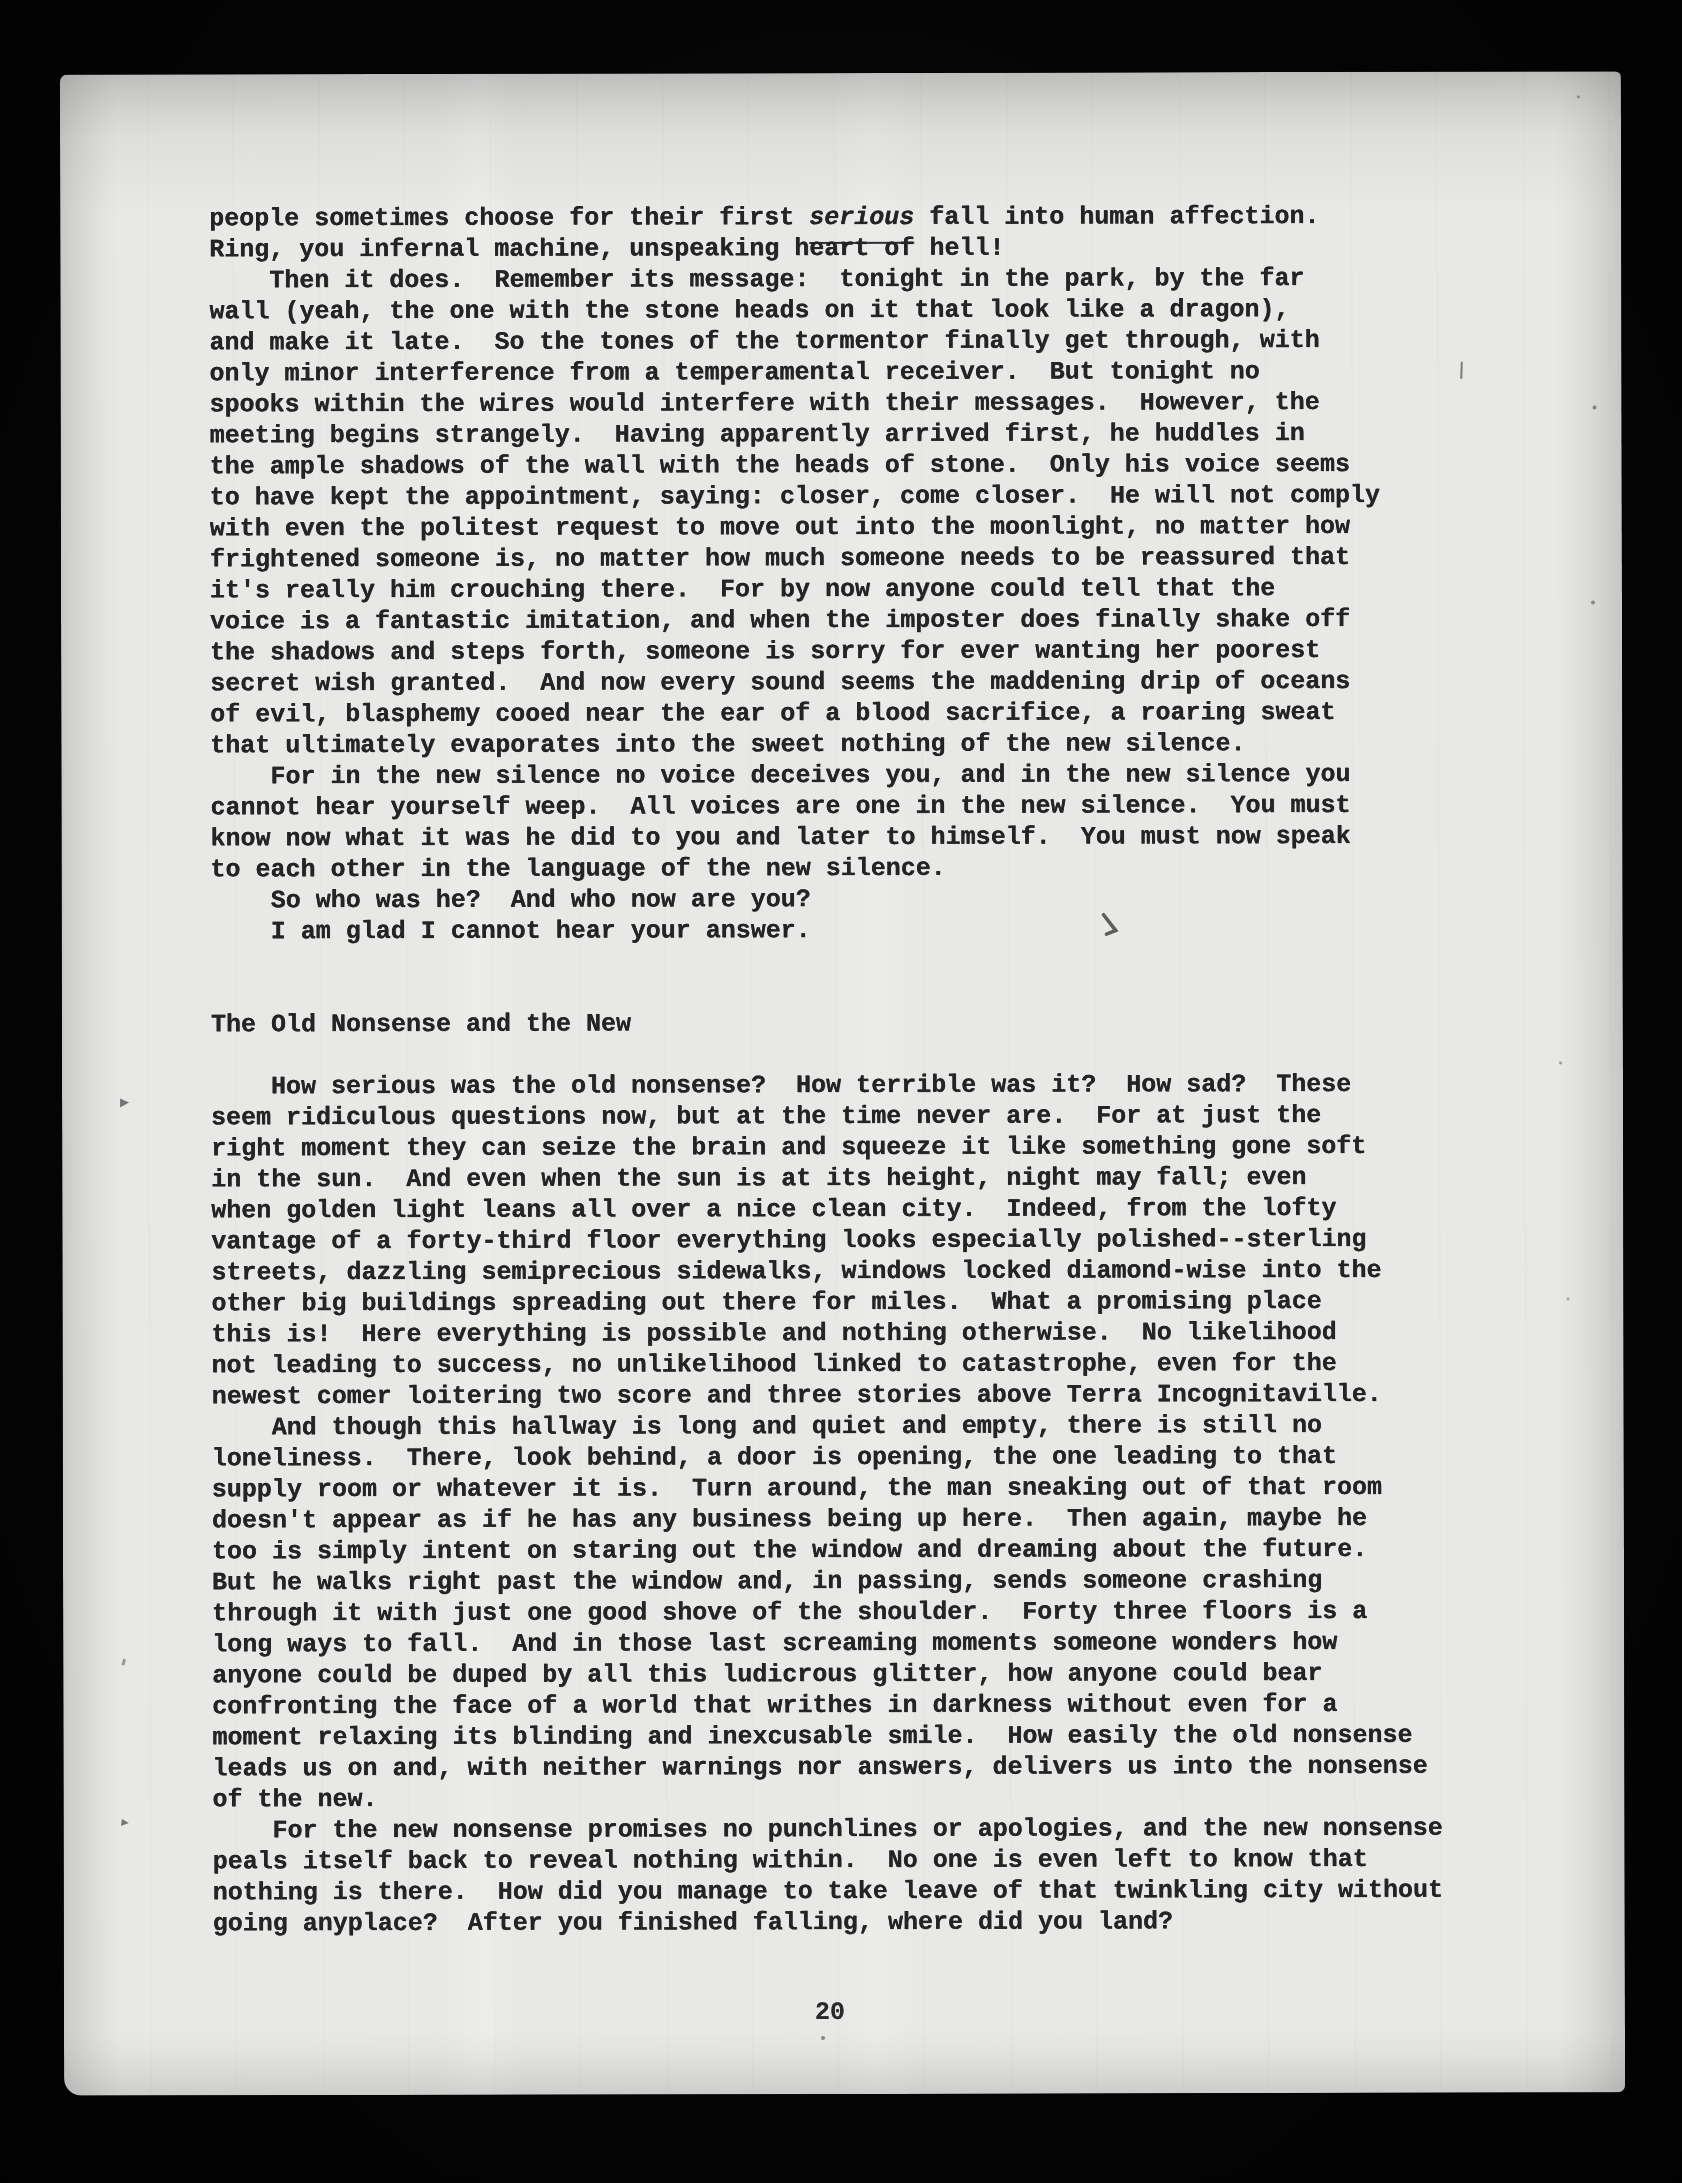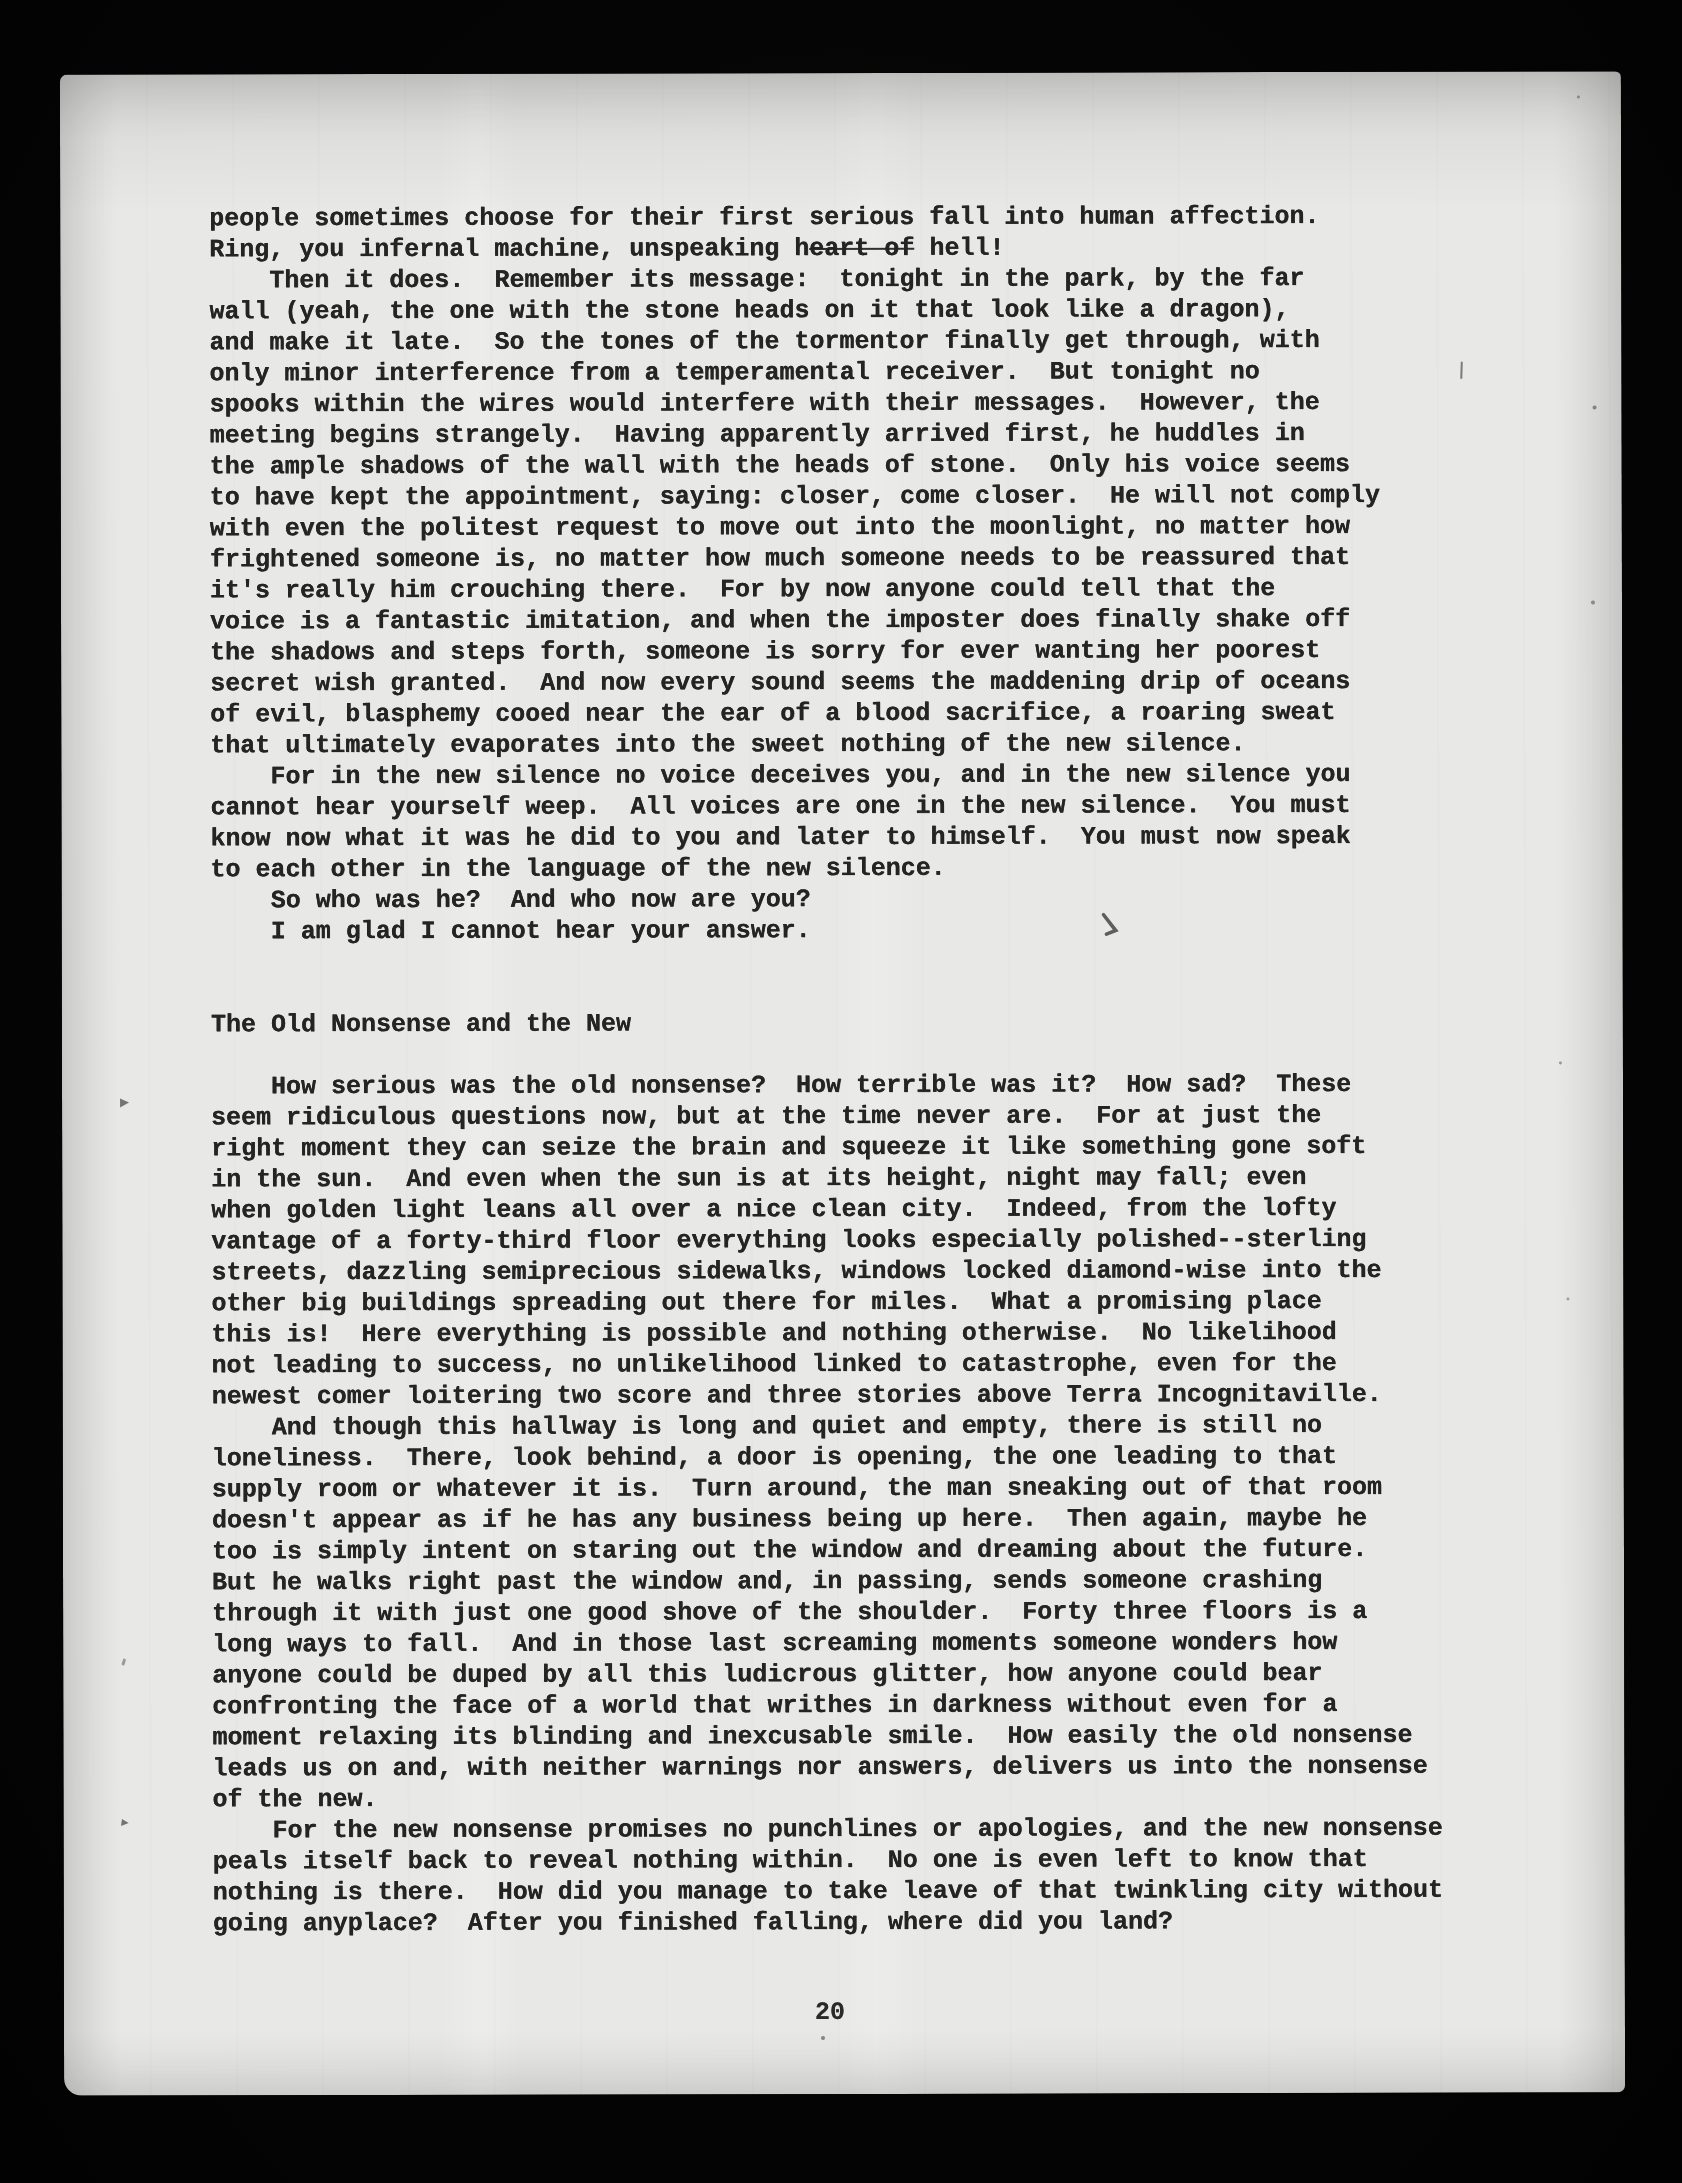--- a/index.html
+++ b/index.html
@@ -22,21 +22,21 @@
     box-shadow: inset 0 0 51px rgba(0,0,0,.10);
     transform:rotate(-0.12deg);
   }
   .typed{
     position:absolute;left:149px;top:129px;
     font-size:25px;line-height:31px;font-weight:700;
     color:#242424;white-space:pre;
     text-shadow:0 0 0.6px rgba(30,30,30,.75), 0.3px 0.3px 0.5px rgba(40,40,40,.5);
   }
   .line{min-height:31px;}
-  .u-word{border-bottom:2.9px solid rgba(32,32,32,.92);padding-bottom:16px;}
+  .u-word{border-bottom:2.9px solid rgba(32,32,32,.92);padding-bottom:10px;font-style:italic;}
   .pagenum{
     position:absolute;left:751px;top:1924px;
     font-size:25px;line-height:31px;font-weight:700;color:#2a2a2a;
     text-shadow:0 0 0.6px rgba(30,30,30,.7);
   }
   .speck{position:absolute;background:#4a4a4a;border-radius:50%;}
   .tri-mark{
     position:absolute;width:0;height:0;opacity:.75;
     border-left:9.4px solid #4e4e4e;border-top:4.4px solid transparent;border-bottom:5.1px solid transparent;
   }

